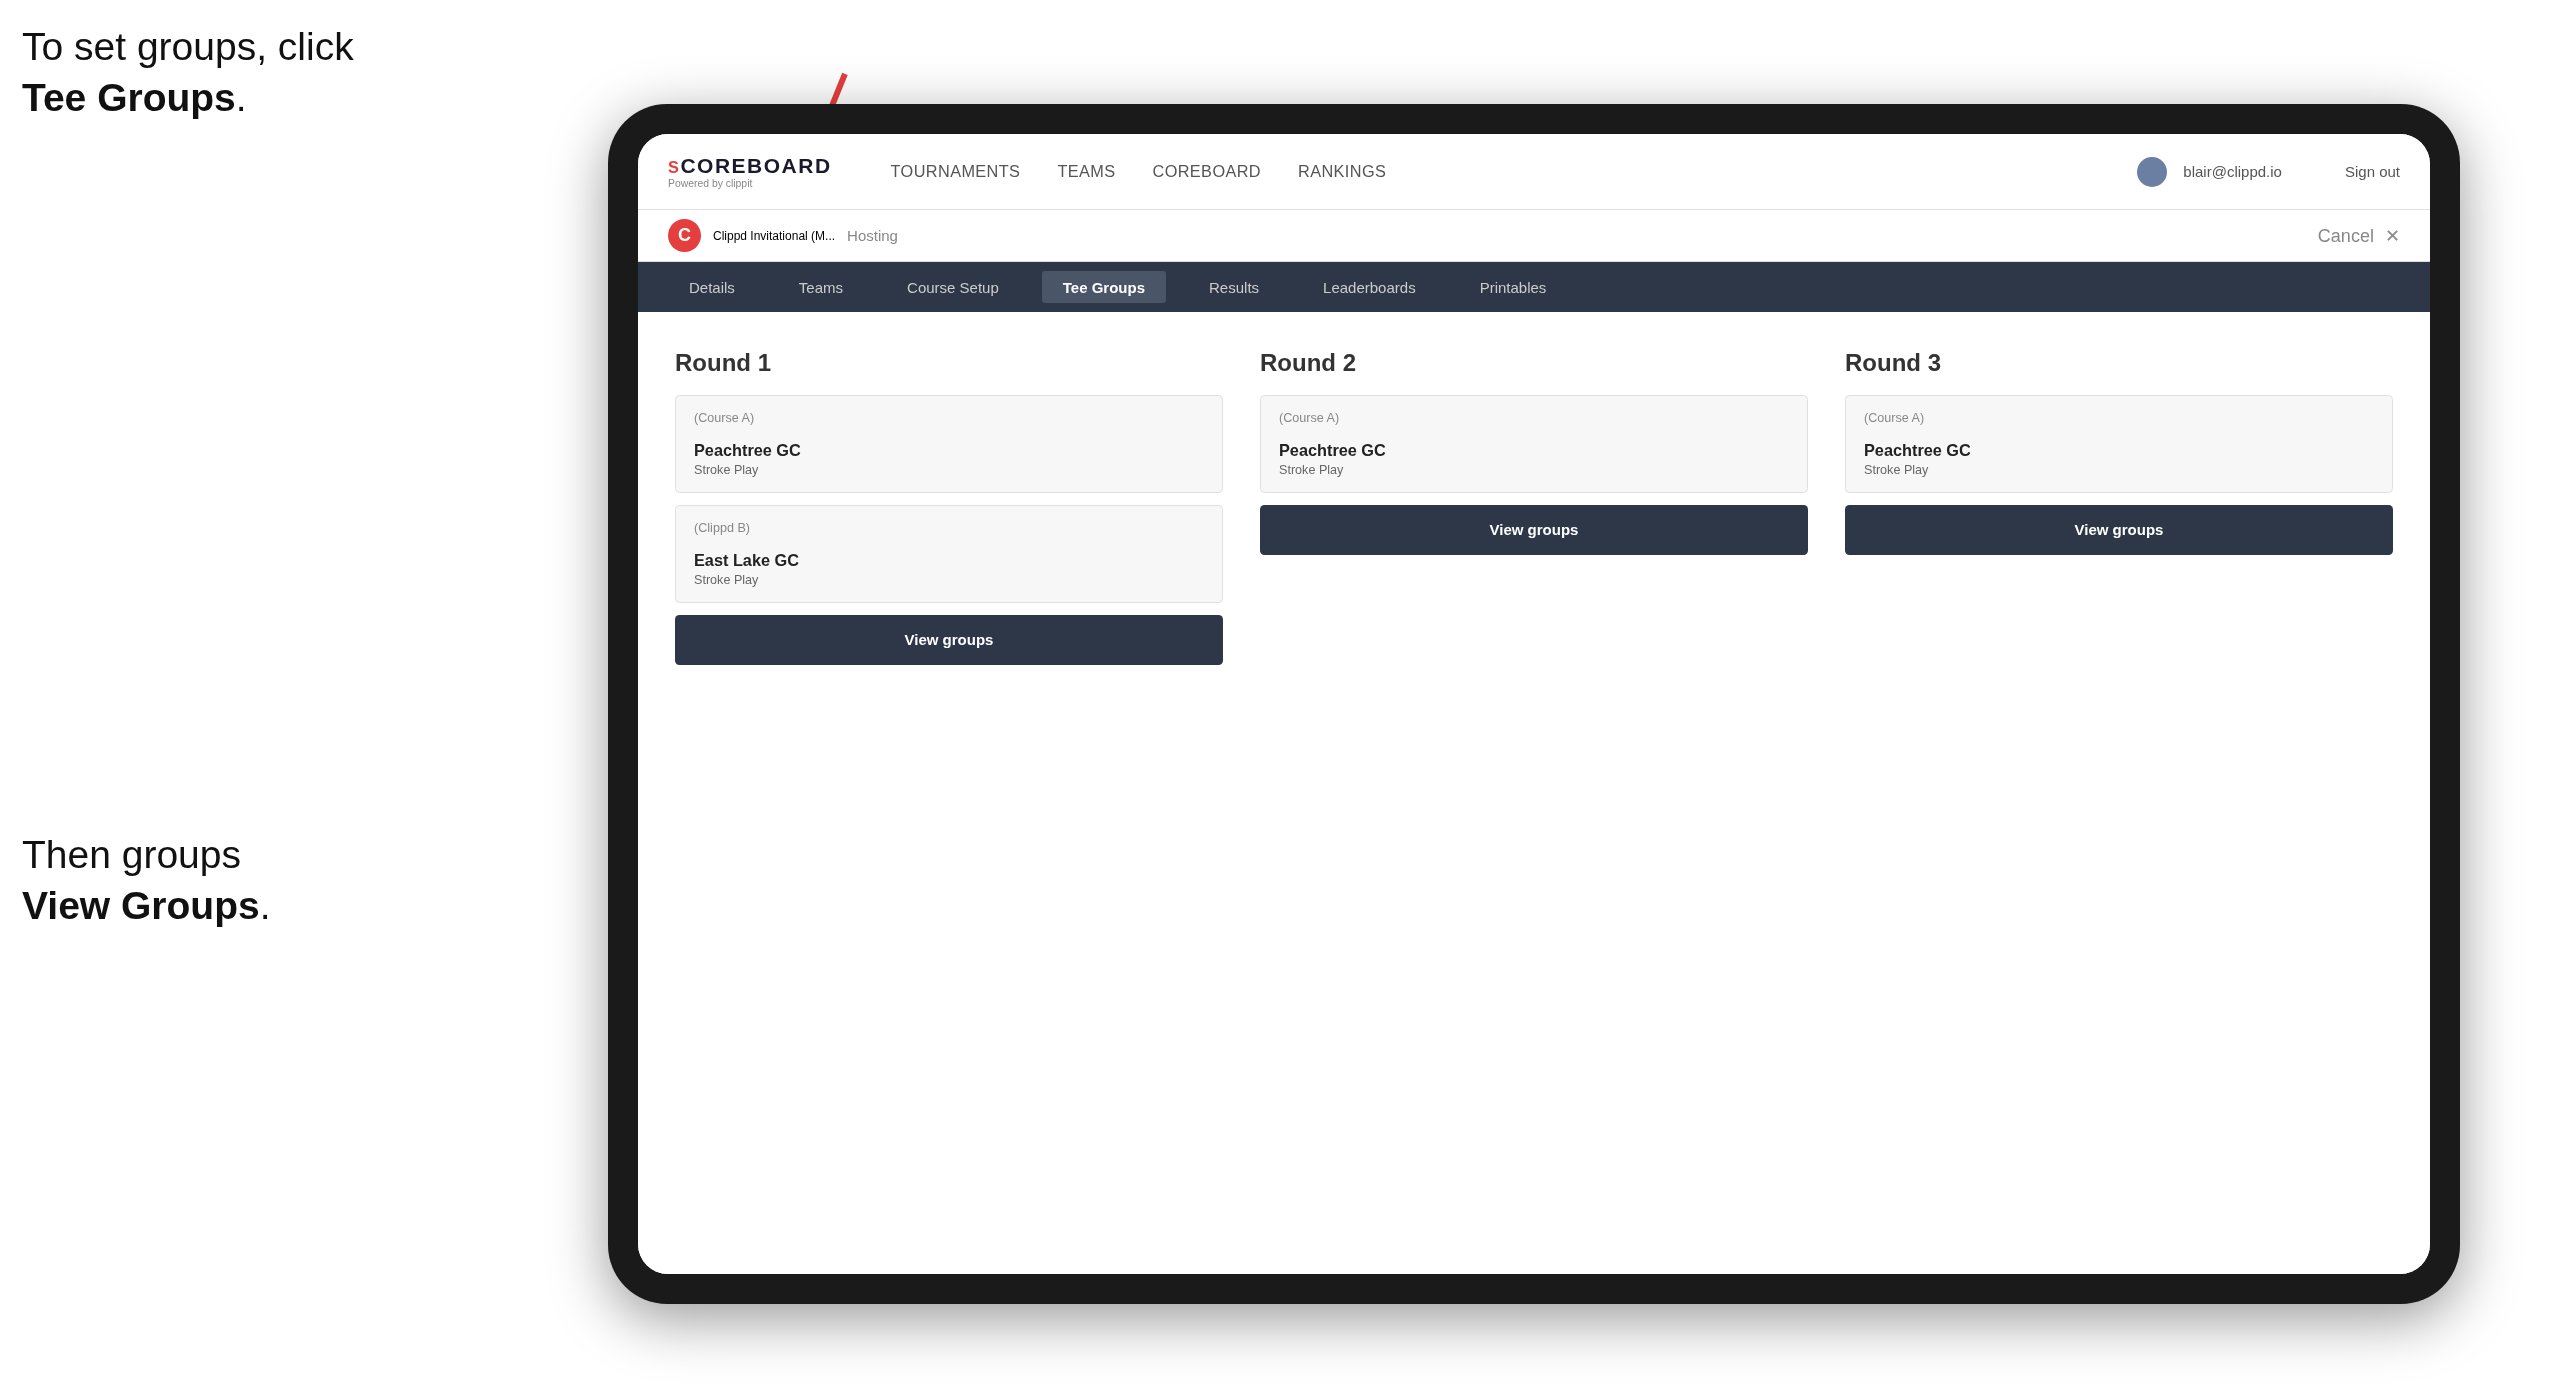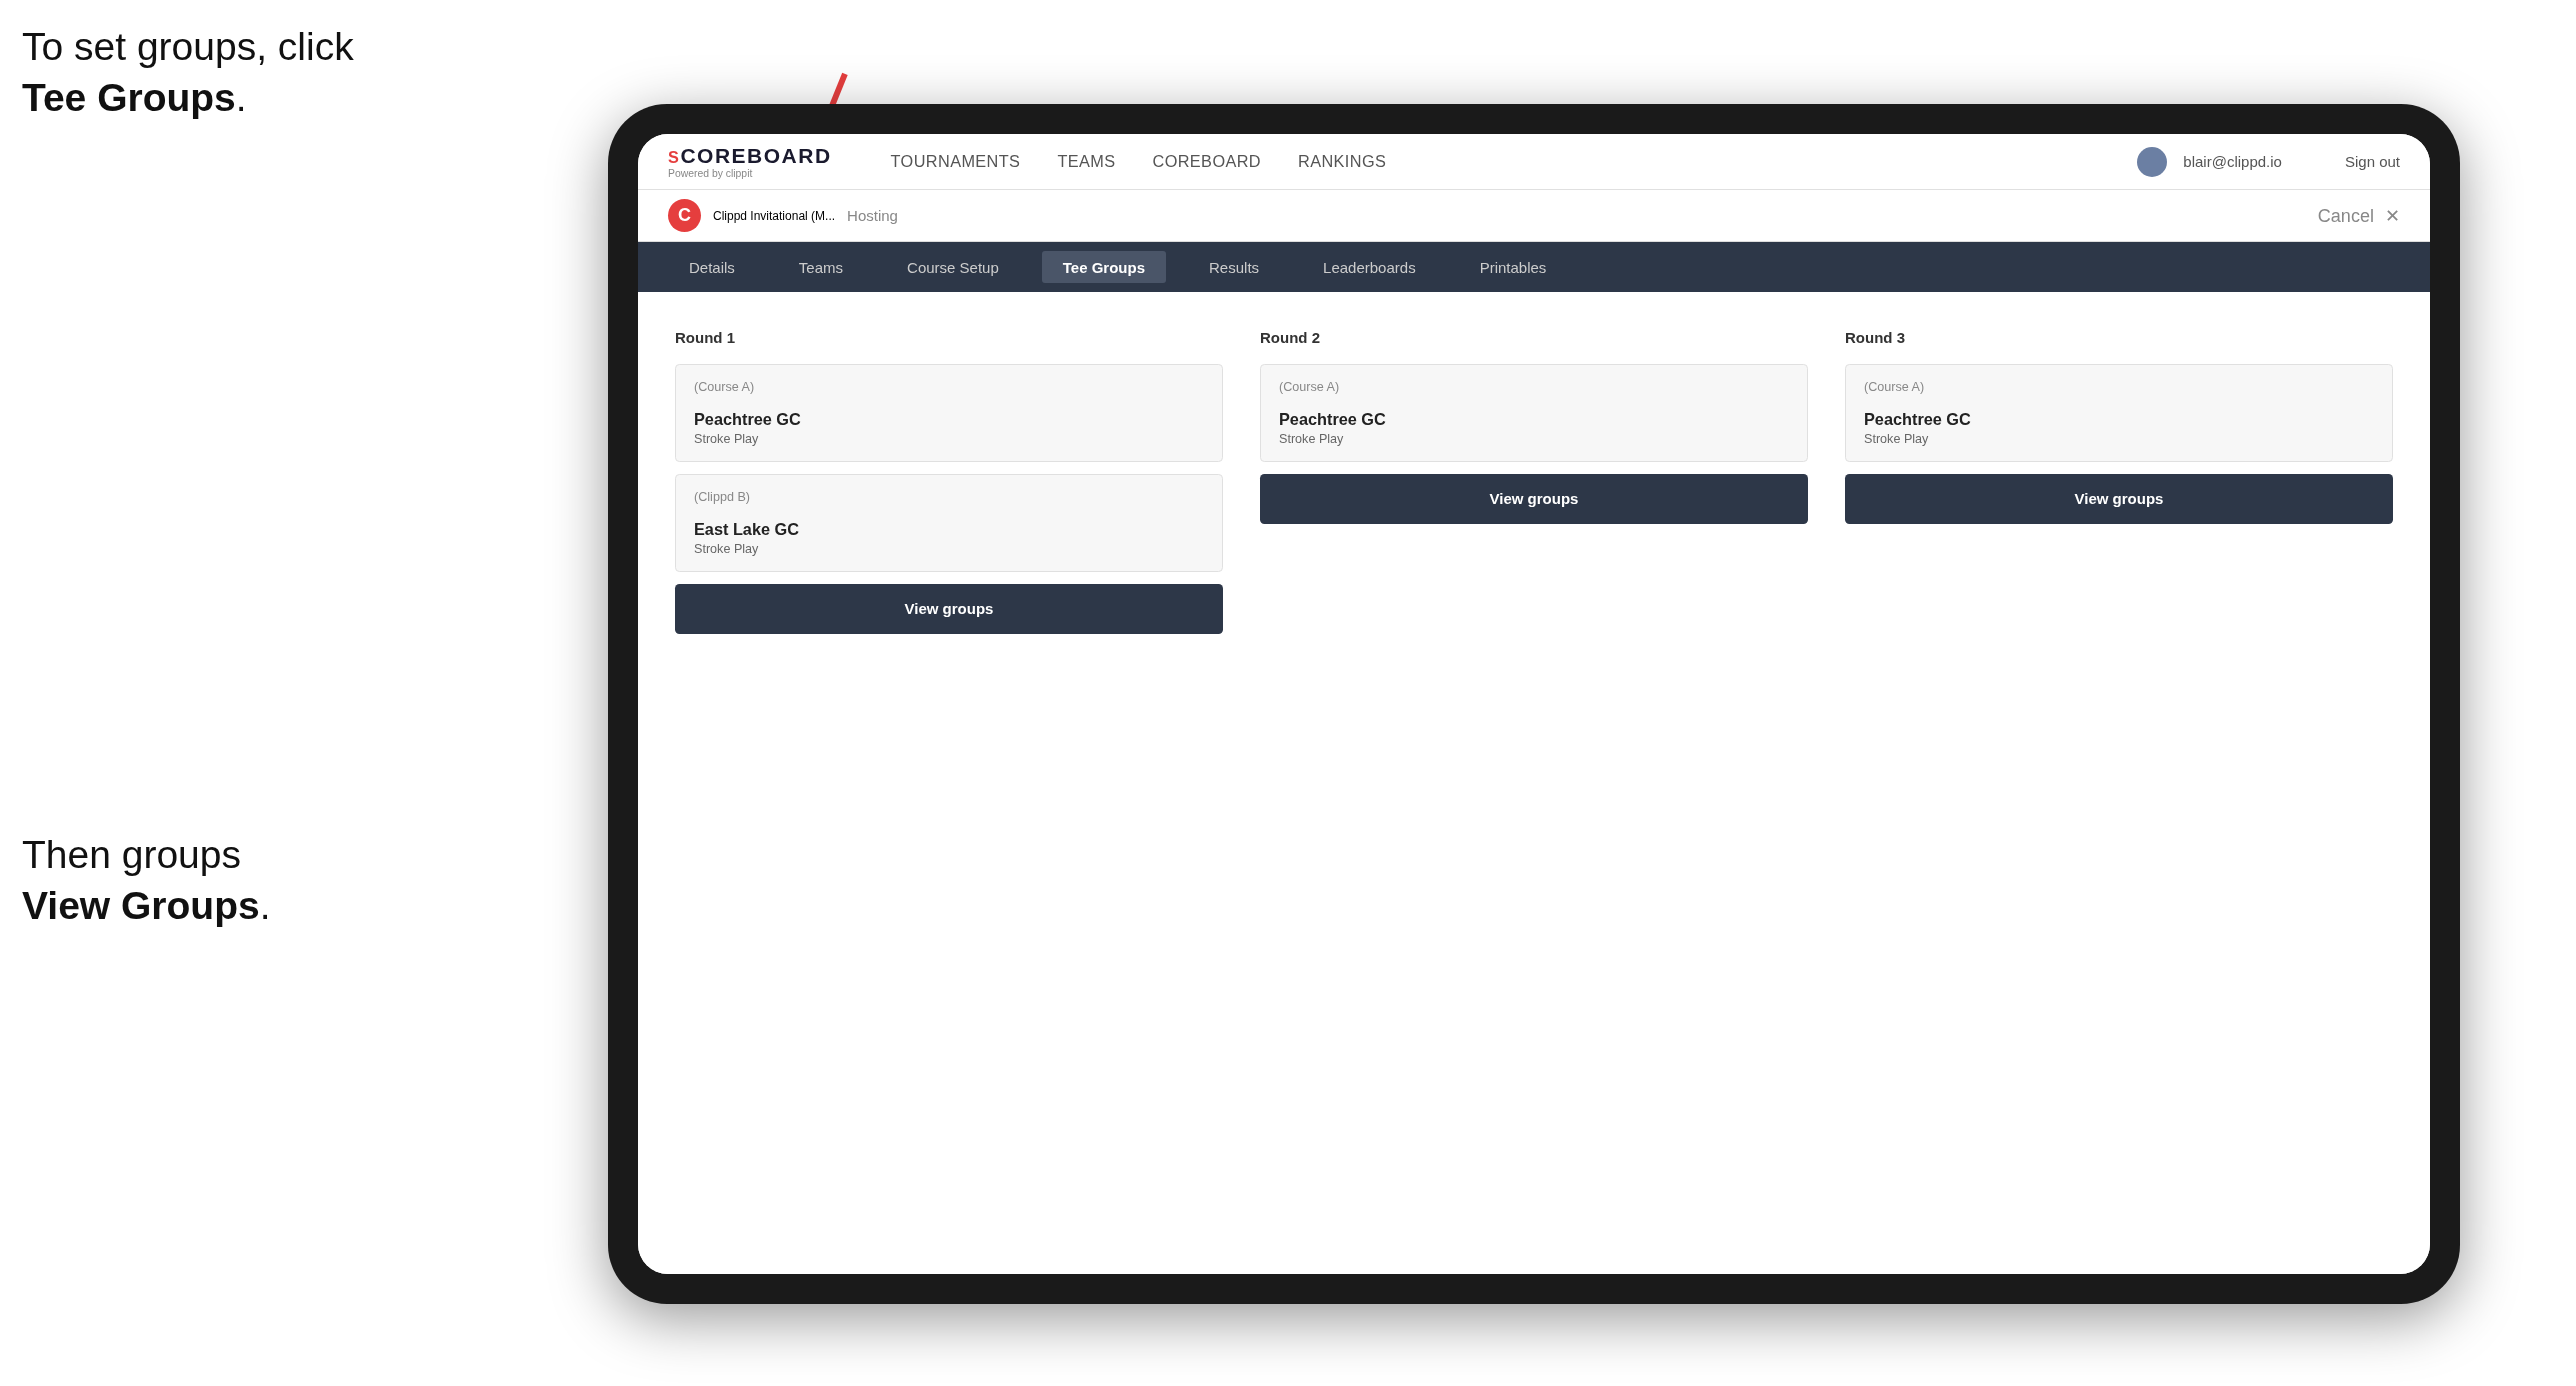--- a/index.html
+++ b/index.html
@@ -55,21 +55,21 @@
       display: flex;
       flex-direction: column;
     }
 
     
     .top-nav {
       background: #ffffff;
       display: flex;
       align-items: center;
       padding: 0 30px;
-      height: 56px;
+      height: 76px;
       border-bottom: 0.7px solid #e0e0e0;
       gap: 44px;
     }
     .logo-area {
       display: flex;
       flex-direction: column;
       margin-right: 15px;
     }
     .logo-text {
       font-size: 21px;
@@ -182,21 +182,21 @@
 
     
     .rounds-grid {
       display: grid;
       grid-template-columns: repeat(3, 1fr);
       gap: 37px;
     }
 
     .round-column {}
     .round-title {
-      font-size: 15px;
+      font-size: 24px;
       font-weight: 600;
       color: #333;
       margin-bottom: 18px;
     }
 
     .course-card {
       background: #f7f7f7;
       border: 0.7px solid #e0e0e0;
       border-radius: 4.4px;
       padding: 15px 18px;

